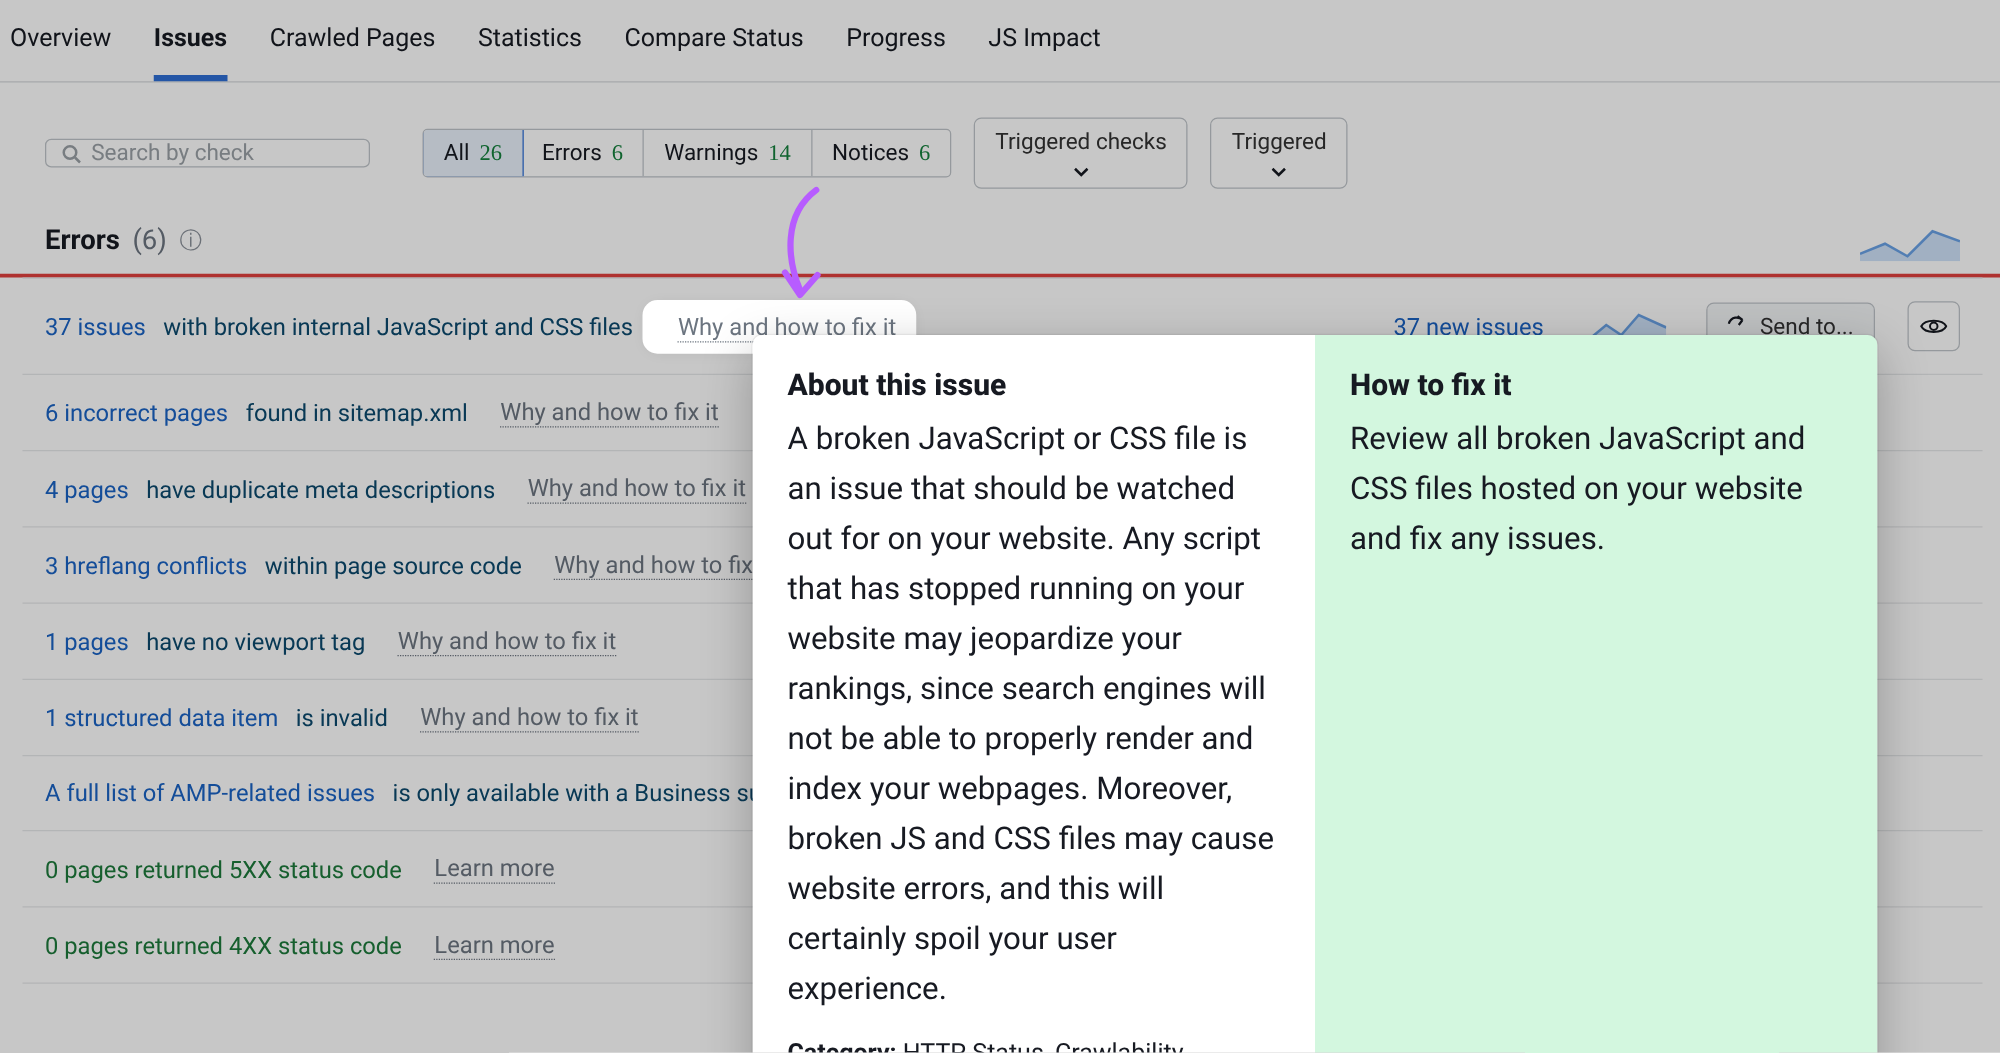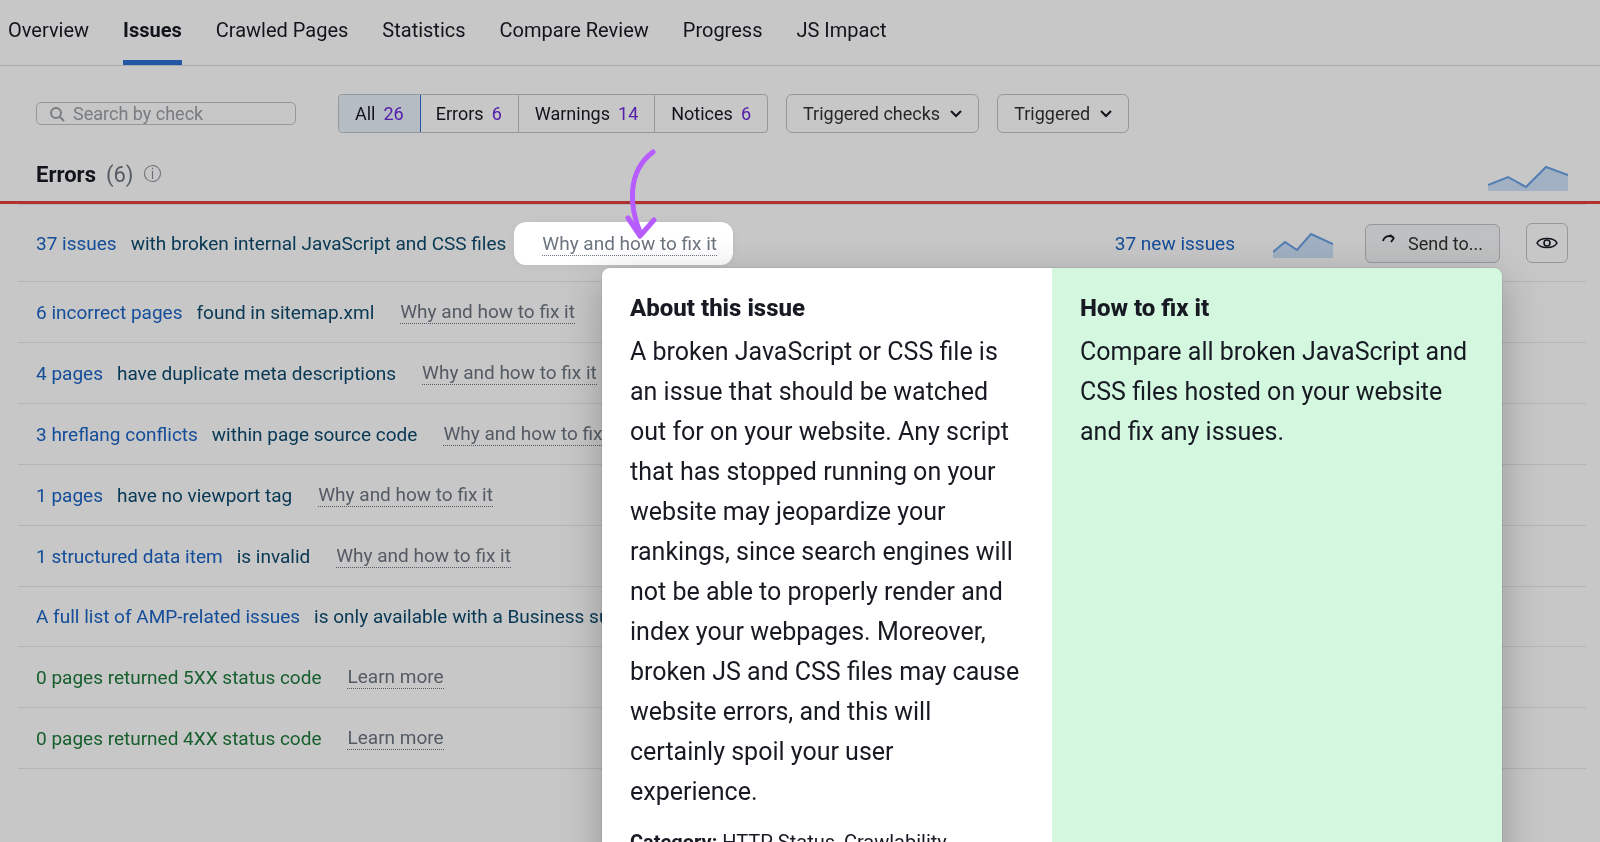--- a/index.html
+++ b/index.html
@@ -72,30 +72,31 @@
     font-size: 18px;
     display: flex; gap: 8px; align-items: center;
     cursor: pointer;
   }
   .seg:last-child { border-right: none; }
   .seg.active {
     background: #e9f1fc;
     border: 1px solid #2f6fd5;
     margin: -1px;
   }
-  .seg .cnt { color: #6d28d9; }
+  .seg .cnt { color: #15803d; font-family: Liberation Serif, serif; }
   .dd {
     display: inline-flex; align-items: center; gap: 10px;
     padding: 8px 16px;
     border: 1px solid #bfc4c9;
     border-radius: 6px;
     background: #fff;
     font-size: 18px;
     color: #333;
     cursor: pointer;
+    flex-direction: column;
   }
 
   .section-header {
     display: flex; align-items: center; gap: 10px;
     padding: 0 18px 10px 18px;
   }
   .section-header .ttl { font-size: 22px; font-weight: 700; }
   .section-header .cnt { font-size: 22px; color: #6c7580; }
   .section-header .info { color: #8a9099; font-size: 18px; }
   .section-header .spark-large {
@@ -211,21 +212,21 @@
   .popover .category { font-size: 20px; }
 </style>
 </head>
 <body>
 
 <div class="tabs">
   <div class="tab">Overview</div>
   <div class="tab active">Issues</div>
   <div class="tab">Crawled Pages</div>
   <div class="tab">Statistics</div>
-  <div class="tab">Compare Review</div>
+  <div class="tab">Compare Status</div>
   <div class="tab">Progress</div>
   <div class="tab">JS Impact</div>
 </div>
 
 <div class="content">
 
   <div class="filter-row">
     <div class="search">
       <svg width="16" height="16" viewBox="0 0 16 16">
           <circle cx="7" cy="7" r="5" stroke="#9aa0a6" stroke-width="2" fill="none"></circle>
@@ -365,15 +366,15 @@
     <h3>About this issue</h3>
     <p>A broken JavaScript or CSS file is an issue that should be watched out for on your website. Any script that has stopped running on your website may jeopardize your rankings, since search engines will not be able to properly render and index your webpages. Moreover, broken JS and CSS files may cause website errors, and this will certainly spoil your user experience.</p>
     <div class="category">
       <strong>Category:</strong>
       <span> </span>
       <span>HTTP Status, Crawlability</span>
     </div>
   </div>
   <div class="col2">
     <h3>How to fix it</h3>
-    <p>Compare all broken JavaScript and CSS files hosted on your website and fix any issues.</p>
+    <p>Review all broken JavaScript and CSS files hosted on your website and fix any issues.</p>
   </div>
 </div>
 
 </body></html>

